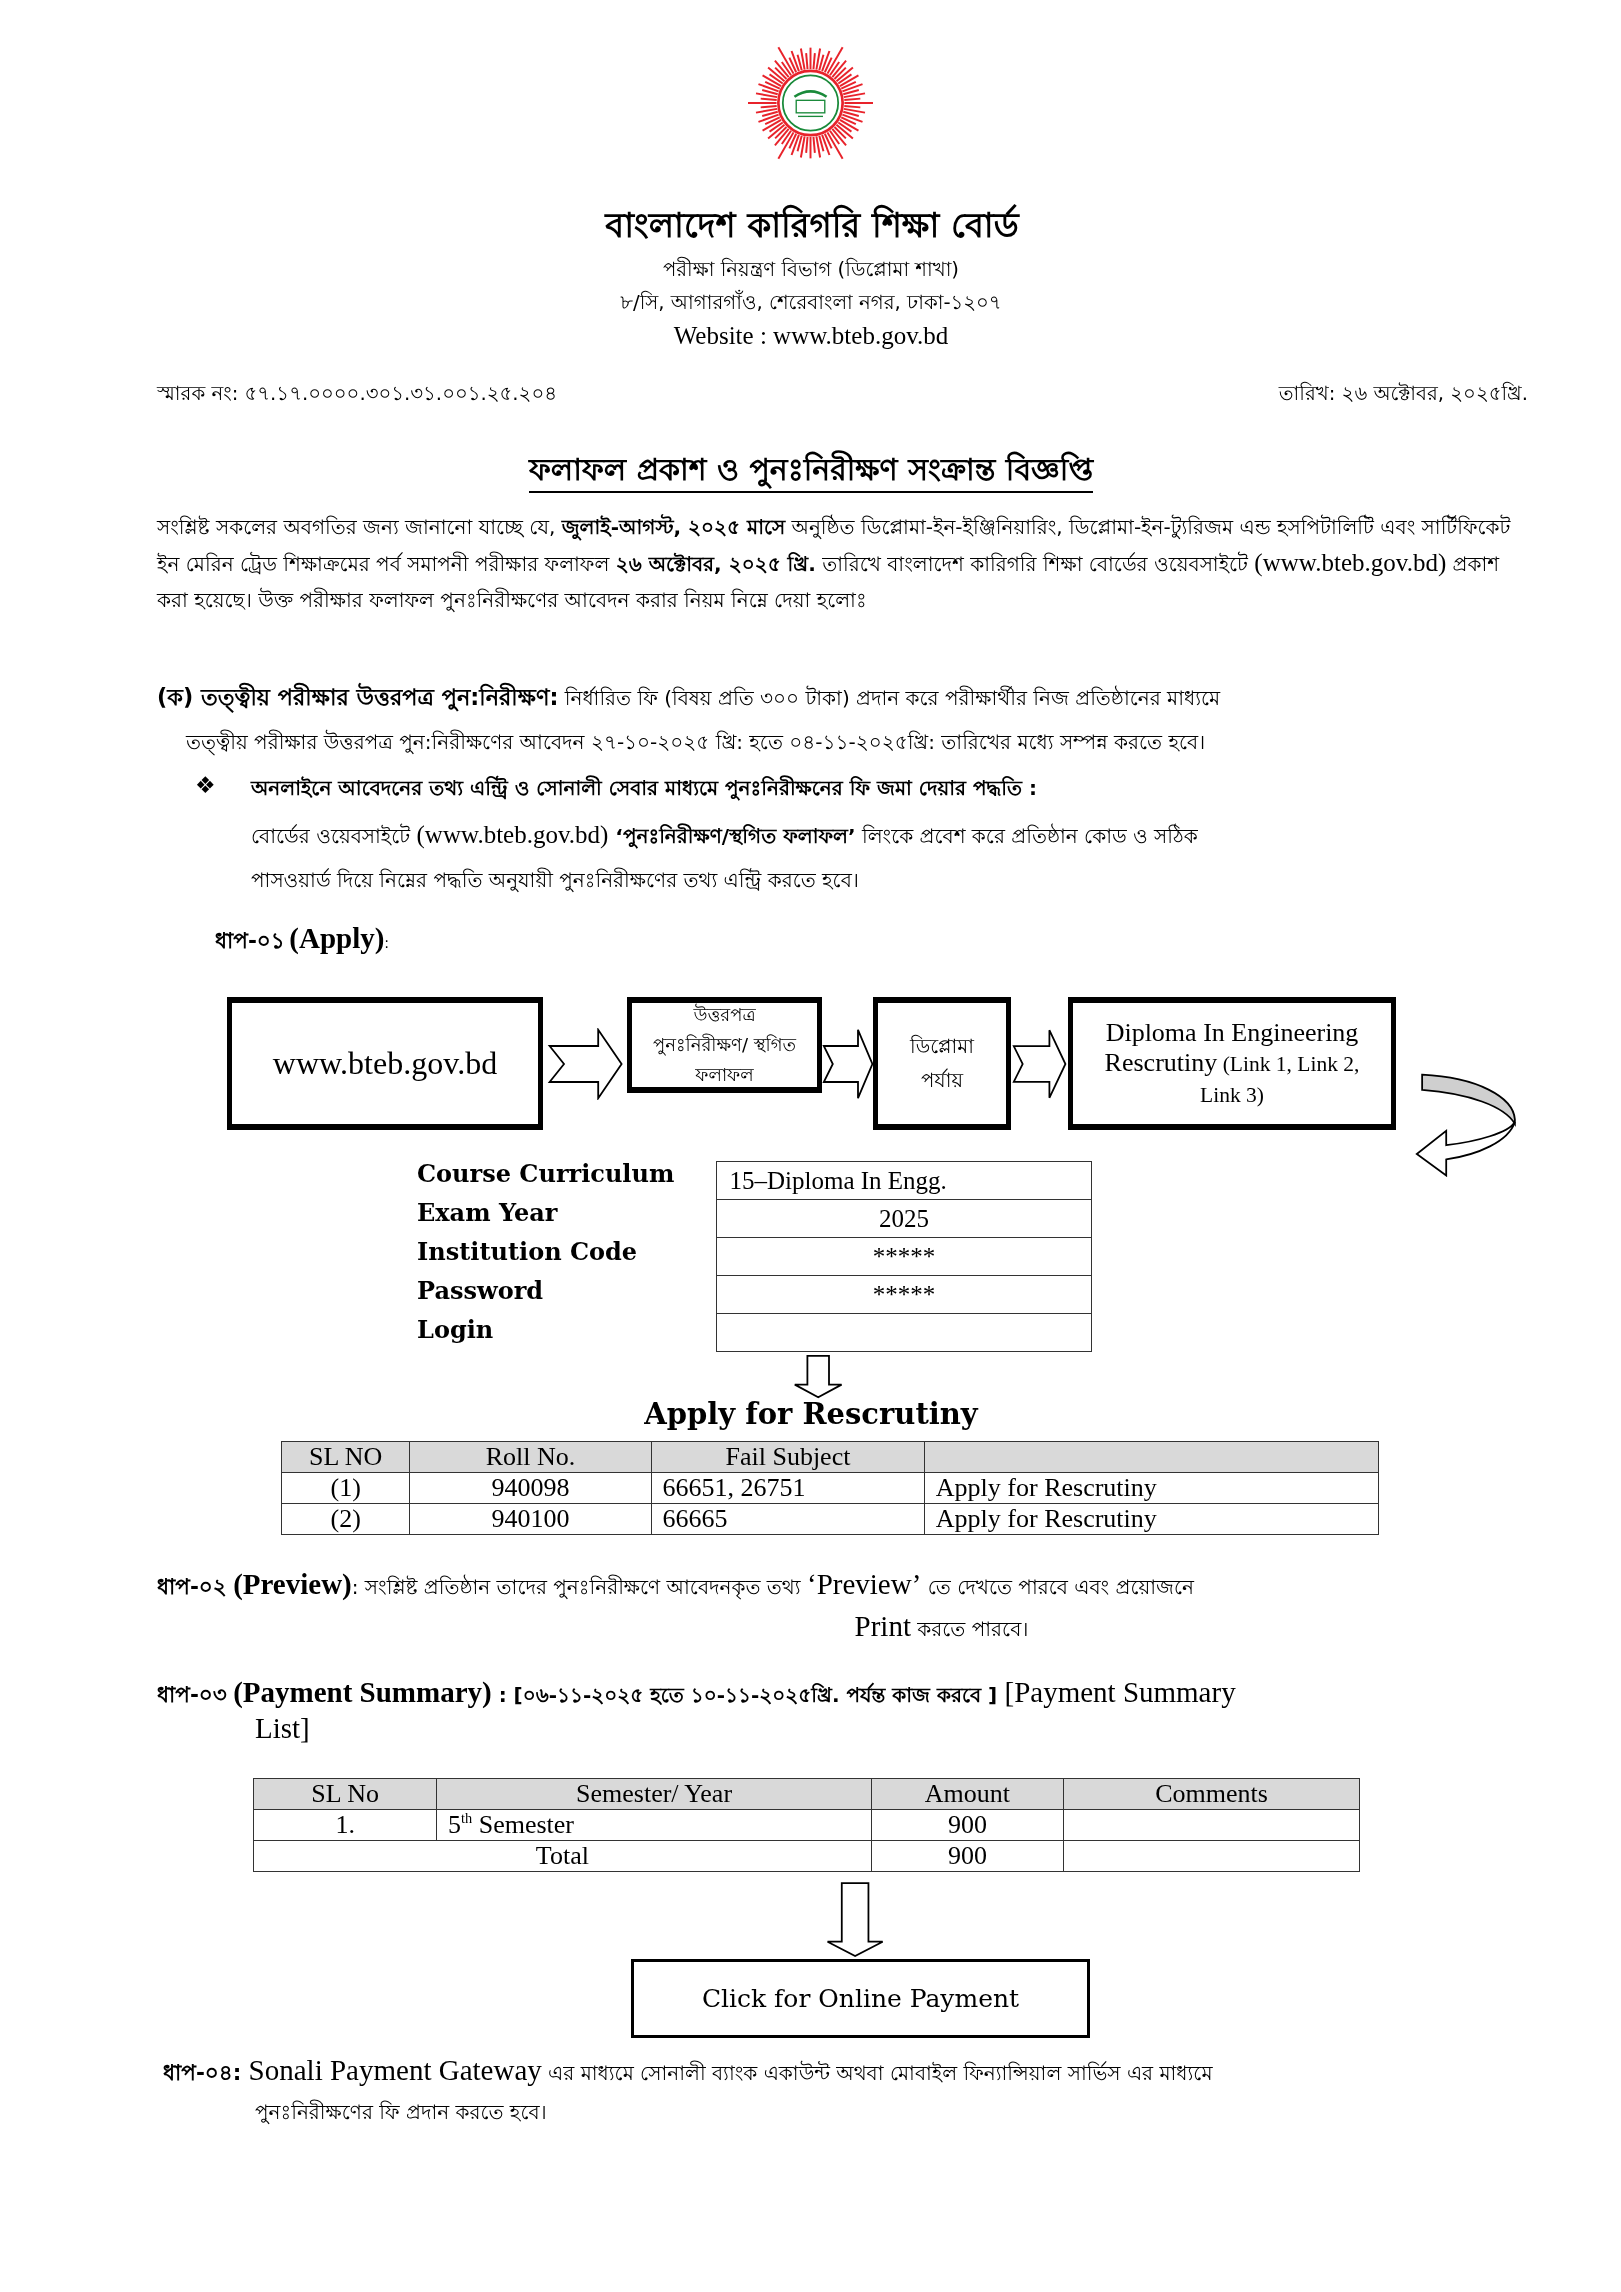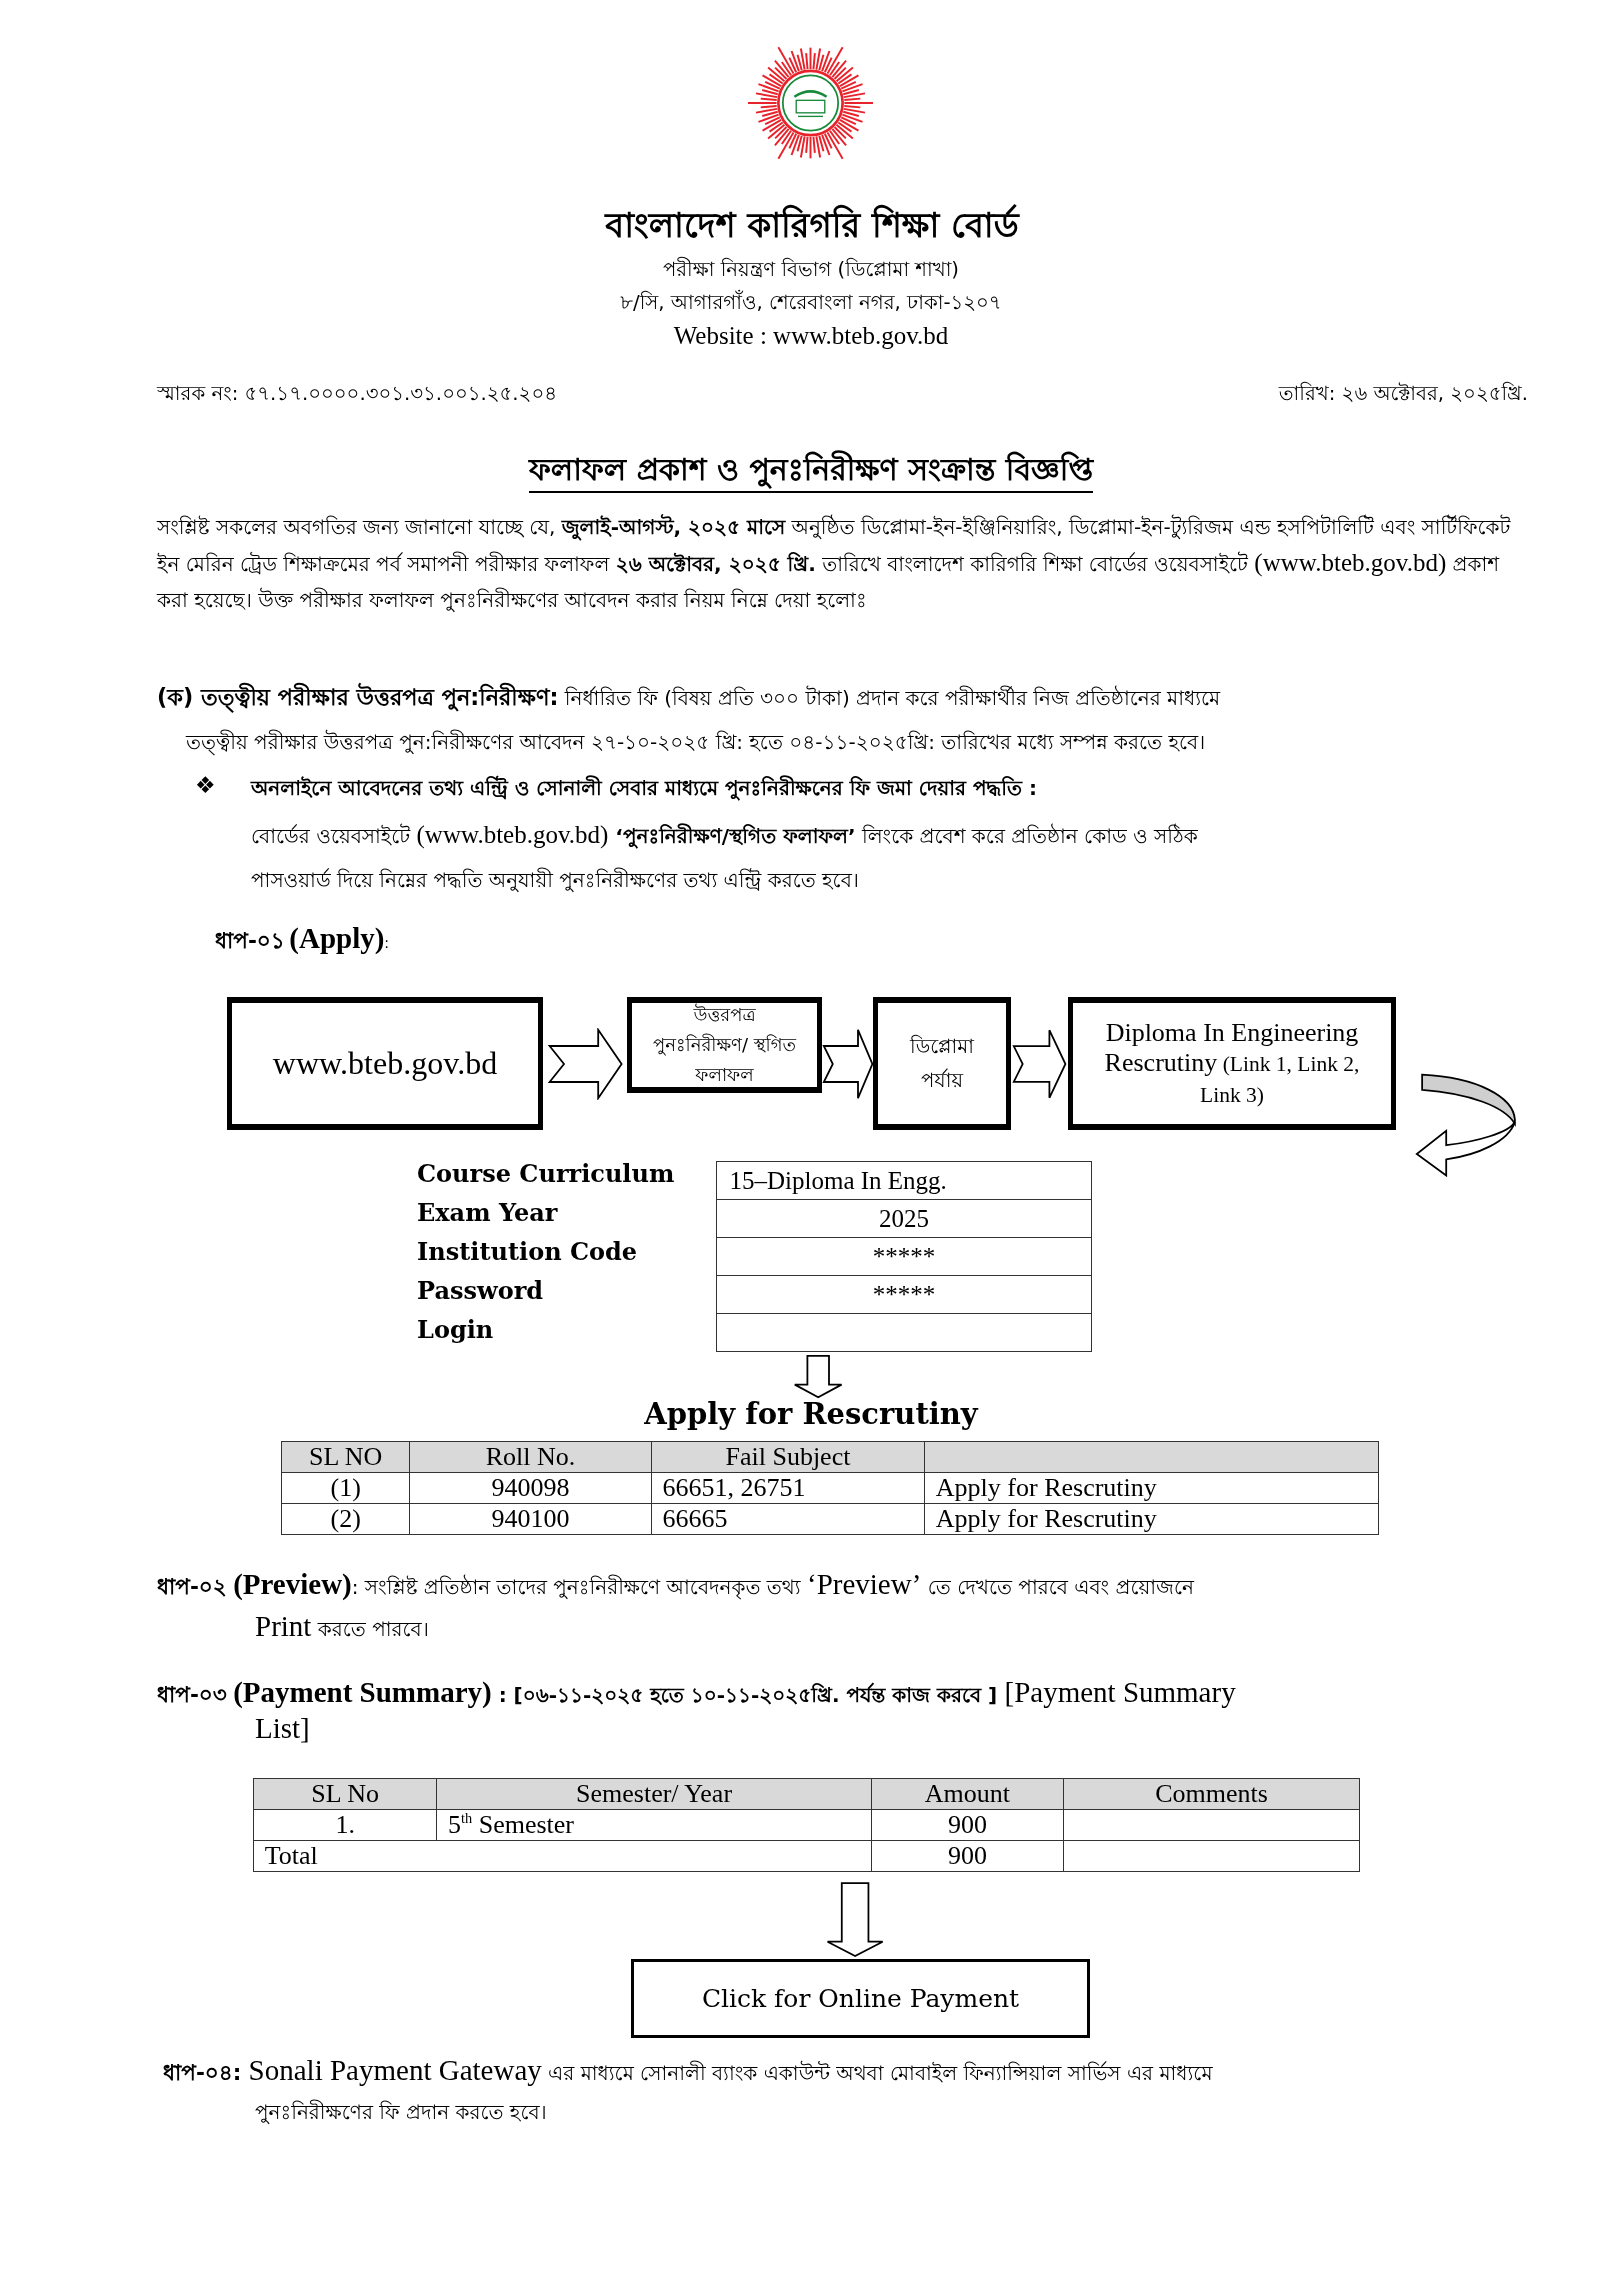--- a/index.html
+++ b/index.html
@@ -230,21 +230,21 @@
       <td>66665</td>
       <td>Apply for Rescrutiny</td>
     </tr>
   </tbody>
 </table>
 
 <div class="abs para" style="top:1565px; line-height:39px;">
   <span class="step-label">ধাপ-০২</span>
   <span class="step-en" style="font-weight:bold;">(Preview)</span><span>:</span><span> সংশ্লিষ্ট প্রতিষ্ঠান তাদের পুনঃনিরীক্ষণে আবেদনকৃত তথ্য </span><span class="step-en">‘Preview’</span><span> তে দেখতে পারবে এবং প্রয়োজনে</span>
 </div>
-<div class="abs para" style="top:1608px; left:255px;">
+<div class="abs para" style="top:1608px; left:261px;text-align:center;">
   <span class="step-en">Print</span><span> করতে পারবে।</span>
 </div>
 
 <div class="abs para" style="top:1673px; line-height:39px;">
   <span class="step-label">ধাপ-০৩</span>
   <span class="step-en" style="font-weight:bold;">(Payment Summary)</span><span style="font-weight:bold;"> : </span><b>[০৬-১১-২০২৫ হতে ১০-১১-২০২৫খ্রি. পর্যন্ত কাজ করবে ]</b><span class="step-en"> [Payment Summary</span>
 </div>
 <div class="abs step-en" style="top:1712px; left:255px;">List]</div>
 
 <table class="abs grid" style="left:253px; top:1778px; width:1107px;">
@@ -257,21 +257,21 @@
     </tr>
   </thead>
   <tbody>
     <tr>
       <td style="text-align:center;">1.</td>
       <td><span>5</span><sup style="font-size:14.3px;">th</sup><span> Semester</span></td>
       <td style="text-align:center;">900</td>
       <td></td>
     </tr>
     <tr>
-      <td colspan="2" style="text-align:left;">Total</td>
+      <td colspan="2" style="text-align:center;">Total</td>
       <td style="text-align:center;">900</td>
       <td></td>
     </tr>
   </tbody>
 </table>
 
 <svg class="abs" style="left:824px; top:1881px;" width="64" height="77" viewBox="0 0 72 86">
   <path d="M20 2 H50 V68 H66 L35 84 L4 68 H20 Z" fill="#fff" stroke="#000" stroke-width="2"></path>
 </svg>
 

